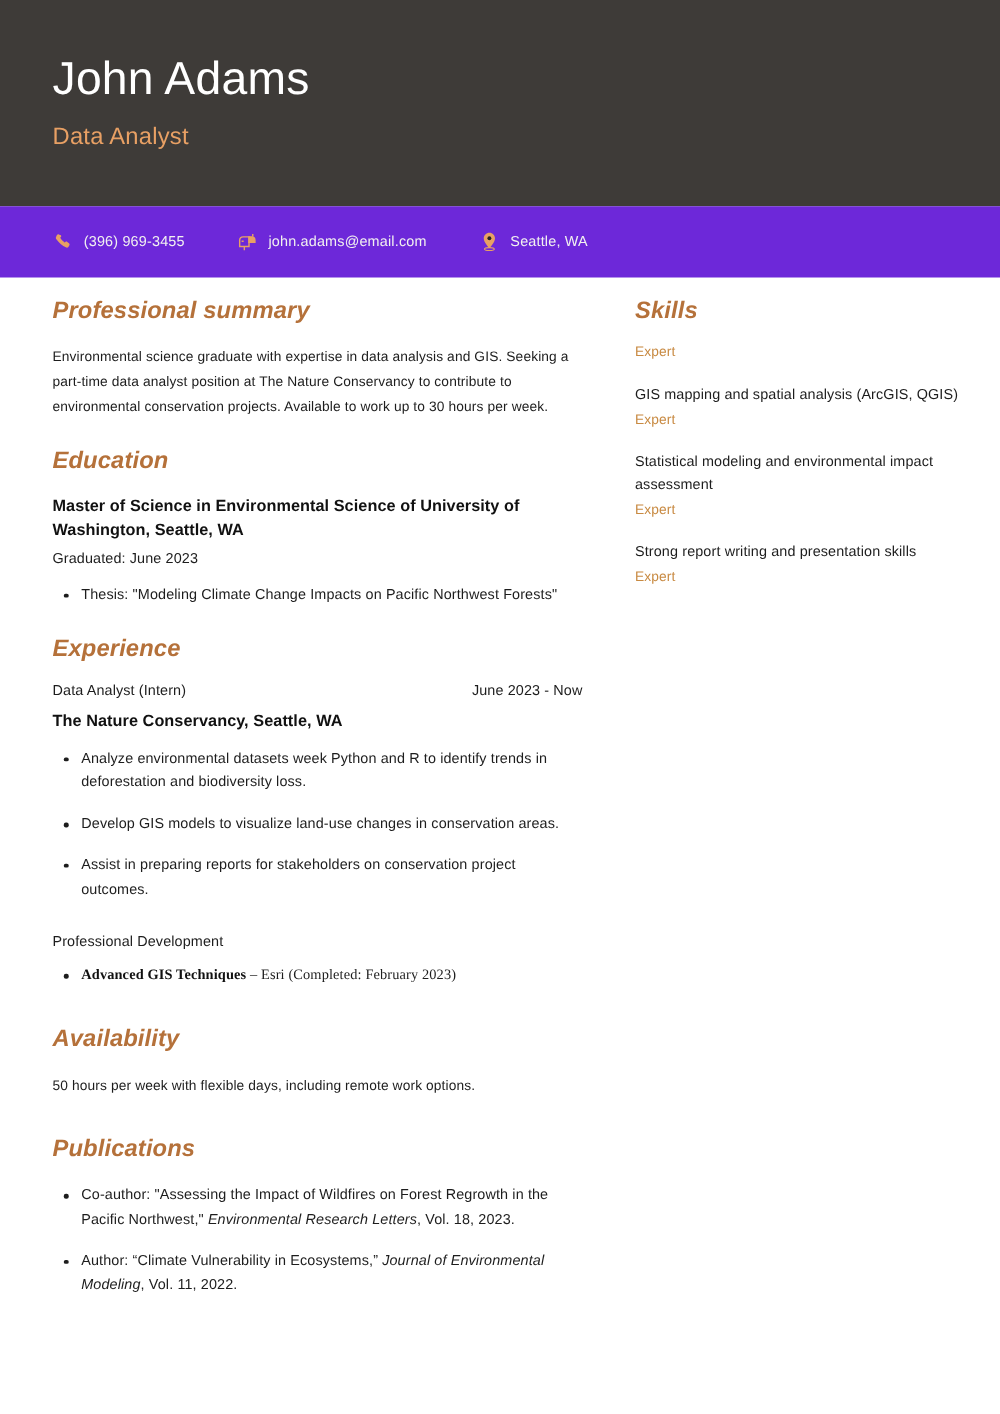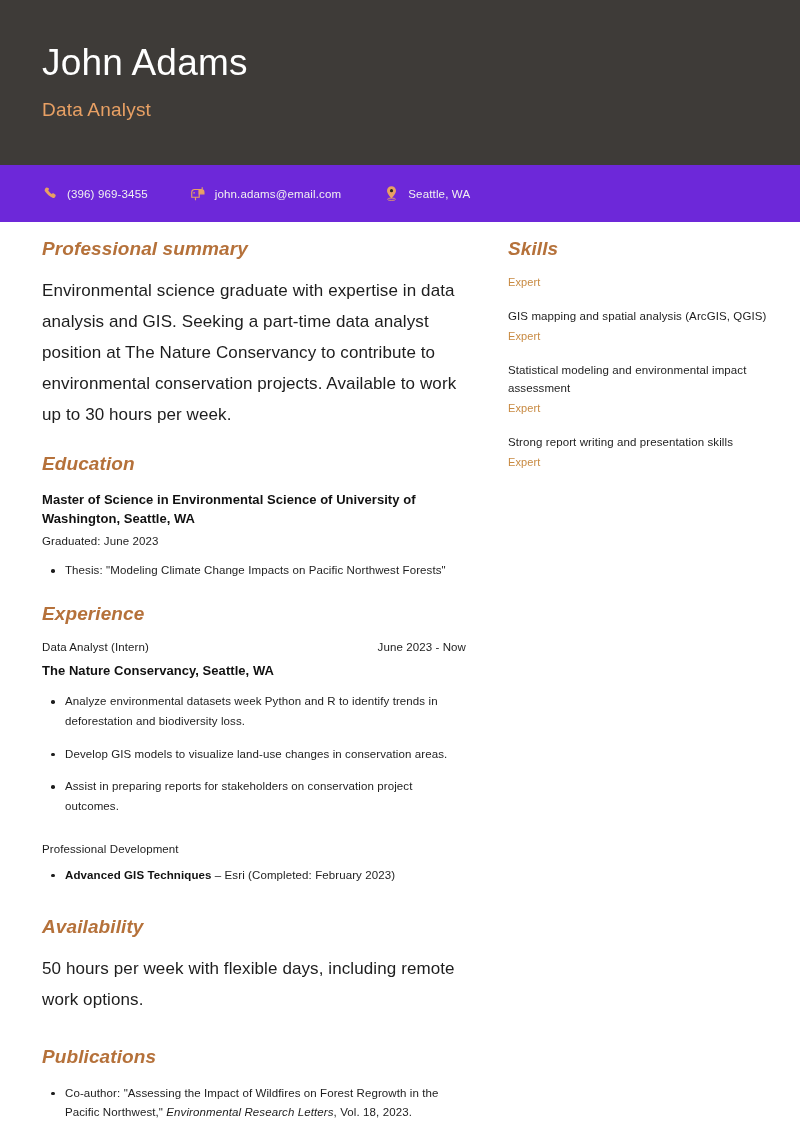--- a/index.html
+++ b/index.html
@@ -87,21 +87,21 @@
     font-size: 19px;
     font-style: italic;
     font-weight: 700;
     letter-spacing: 0.1px;
     margin-bottom: 16px;
   }
   .section + .section { margin-top: 22px; }
 
   .para {
     color: #1d1d1d;
-    font-size: 17px;
+    font-size: 11px;
     line-height: 1.82;
     letter-spacing: 0.1px;
   }
 
   
   .edu-degree {
     color: #111111;
     font-size: 13px;
     font-weight: 700;
     line-height: 1.45;
@@ -131,21 +131,21 @@
   ul.bullets li::before {
     content: "";
     position: absolute;
     left: 9px;
     top: 8px;
     width: 3.5px;
     height: 3.5px;
     border-radius: 50%;
     background: #1d1d1d;
   }
-  ul.bullets.tight li { margin-bottom: 28px; }
+  ul.bullets.tight li { margin-bottom: 28px; font-family: Liberation Serif, serif; }
 
   
   .exp-row {
     display: flex;
     justify-content: space-between;
     align-items: baseline;
     gap: 12px;
   }
   .exp-role {
     color: #1d1d1d;
@@ -280,20 +280,21 @@
 
       <div class="section" style="margin-top:30px;">
         <div class="section-title">Availability</div>
         <div class="para">50 hours per week with flexible days, including remote work options.</div>
       </div>
 
       <div class="section" style="margin-top:30px;">
         <div class="section-title">Publications</div>
         <ul class="bullets" style="margin-top:6px;">
           <li><span>Co-author: "Assessing the Impact of Wildfires on Forest Regrowth in the Pacific Northwest," </span><span class="ital">Environmental Research Letters</span><span>, Vol. 18, 2023.</span></li>
+          <li><span>Author: “Climate Vulnerability in Ecosystems,” </span><span class="ital">Journal of Environmental Modeling</span><span>, Vol. 11, 2022.</span></li>
         </ul>
       </div>
 
     </div>
 
     <div class="col-side">
 
       <div class="section">
         <div class="section-title">Skills</div>
 

